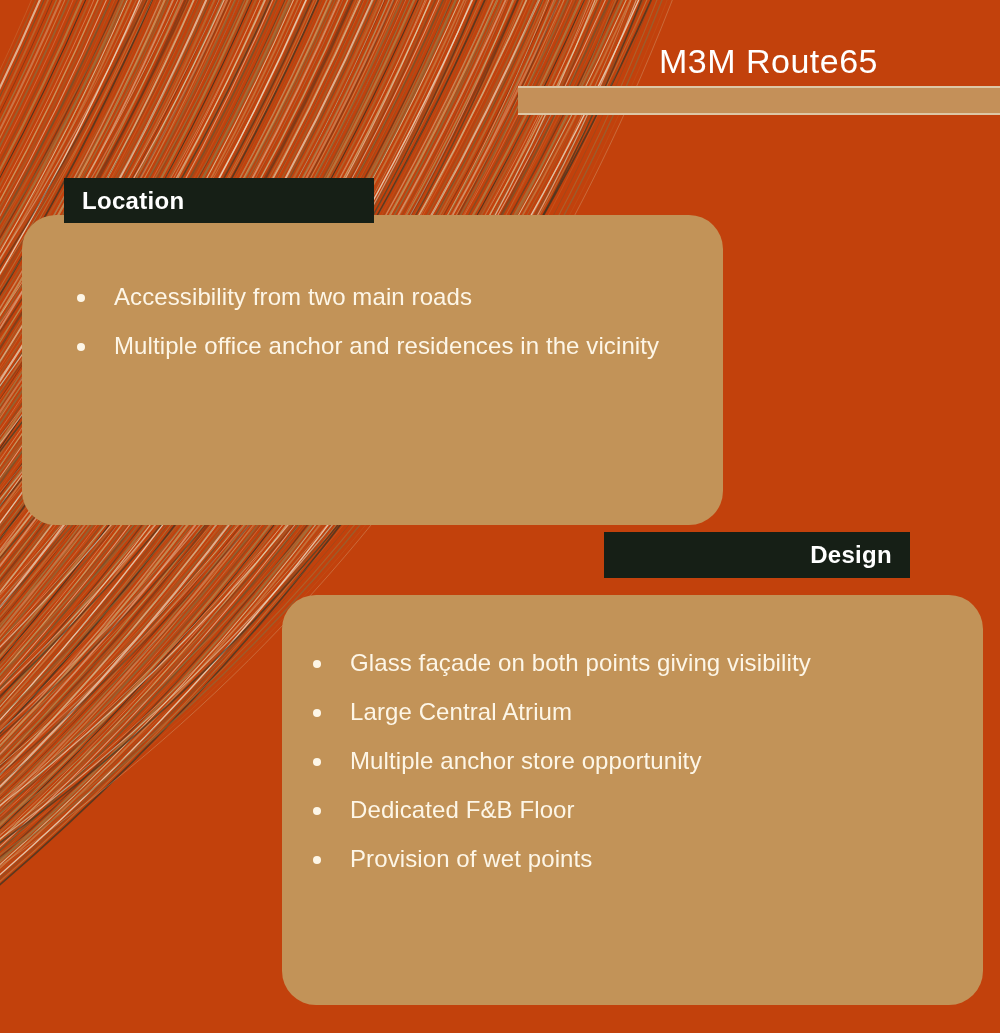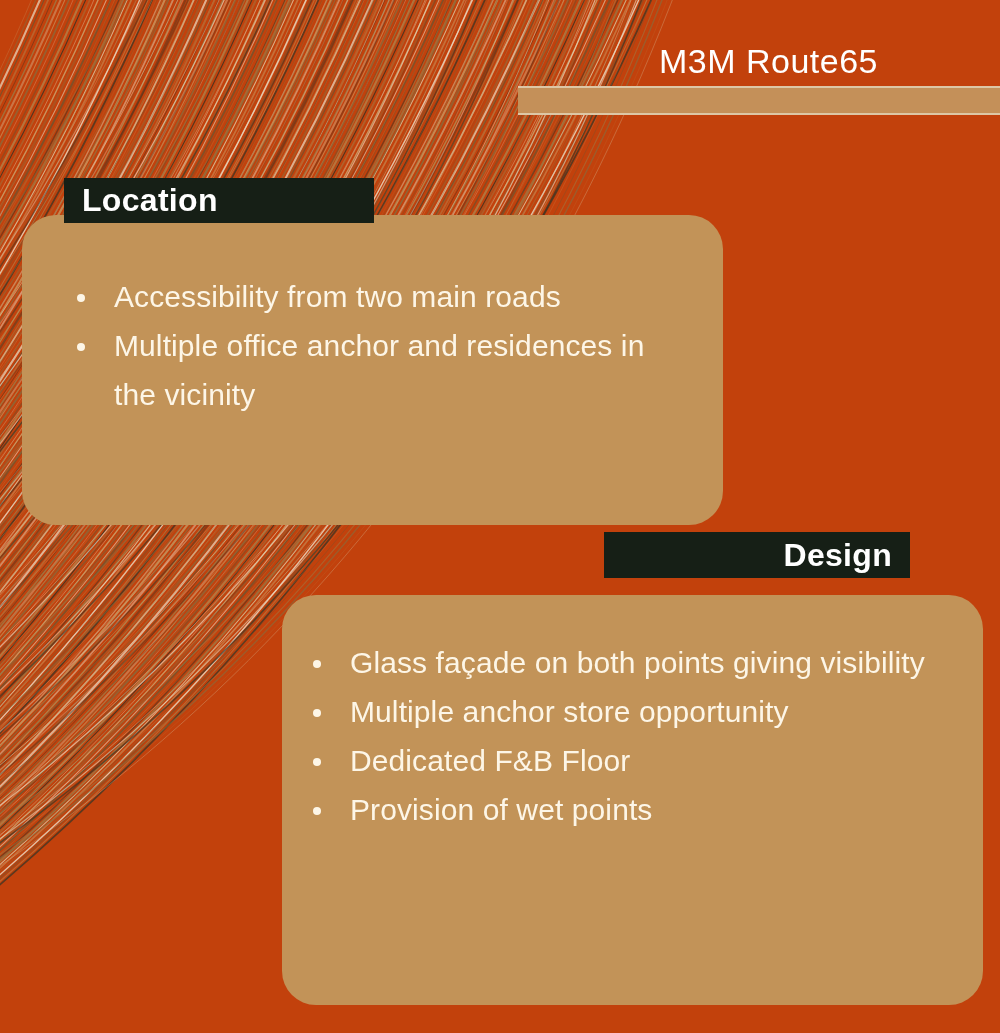--- a/index.html
+++ b/index.html
@@ -63,35 +63,35 @@
   }
   .card-header {
     position: absolute;
     background: #161f16;
     display: flex;
     align-items: center;
     box-sizing: border-box;
   }
   .card-header-text {
     color: #ffffff;
-    font-size: 32px;
+    font-size: 24px;
     font-weight: 600;
     letter-spacing: 0.3px;
     white-space: nowrap;
   }
   .bullets {
     position: absolute;
     margin: 0;
     padding: 0;
     list-style: none;
   }
   .bullets li {
     position: relative;
     color: #fdf6e7;
-    font-size: 30px;
+    font-size: 24px;
     line-height: 49px;
     padding-left: 40px;
     margin: 0 0 0 0;
     letter-spacing: 0.1px;
   }
   .bullets li::before {
     content: "";
     position: absolute;
     left: 3px;
     top: 22px;
@@ -432,18 +432,19 @@
     <li>Accessibility from two main roads</li>
     <li>Multiple office anchor and residences in the vicinity</li>
   </ul>
 
   <div id="design-card" class="card"></div>
   <div id="design-header" class="card-header">
     <span class="card-header-text">Design</span>
   </div>
   <ul id="design-bullets" class="bullets">
     <li>Glass façade on both points giving visibility</li>
+    <li>Large Central Atrium</li>
     <li>Multiple anchor store opportunity</li>
     <li>Dedicated F&amp;B Floor</li>
     <li>Provision of wet points</li>
   </ul>
 
 </div>
 
 </body></html>

